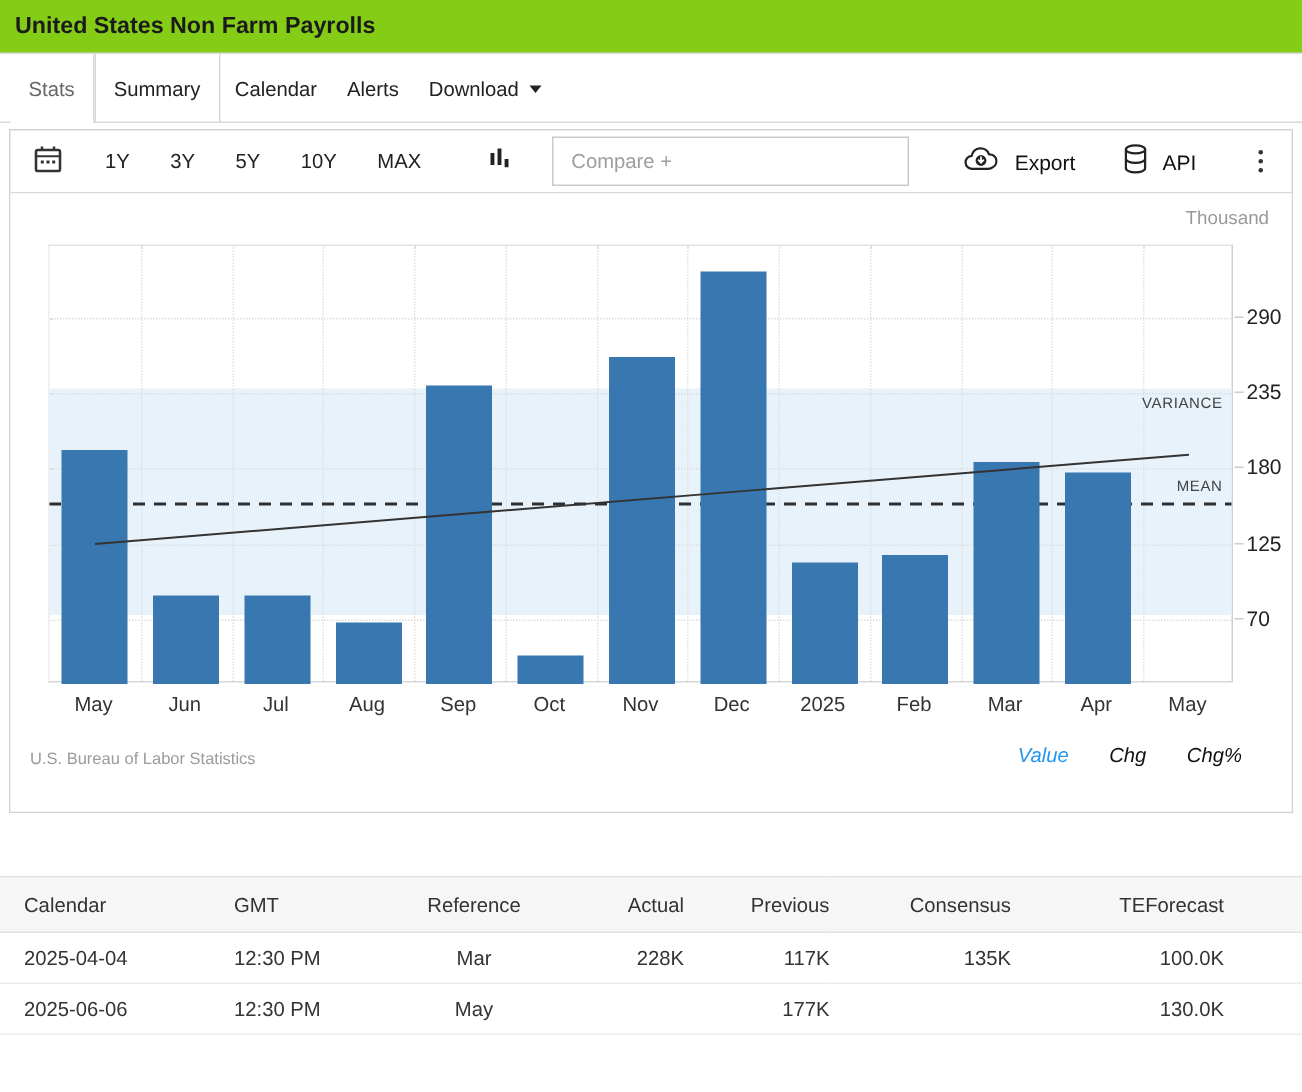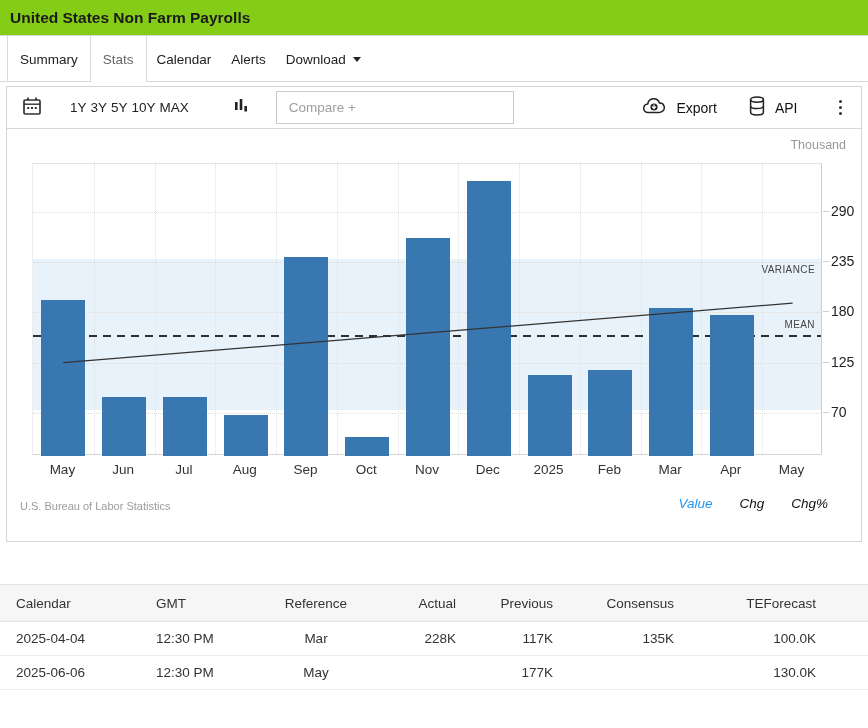--- a/index.html
+++ b/index.html
@@ -21,21 +21,21 @@
   .tab.boxed { padding:0 12px; border-right:1px solid #d9d9d9; }
   .tab.boxed.first { border-left:1px solid #d9d9d9; }
   .tab.active { background:#fff; color:#666; }
   .caret { width:0; height:0; border:4px solid transparent; border-top:5px solid #222;
            margin-left:7px; margin-top:5px; }
   
   .panel { margin:4px 6px 0; border:1px solid #d4d4d4; background:#fff; }
   .toolbar { height:42px; border-bottom:1px solid #d9d9d9; display:flex; align-items:center; }
   button.icon-btn { background:none; border:none; padding:0; cursor:pointer; display:flex; }
   .cal-btn { margin-left:14px; }
-  .ranges { display:flex; gap:4px; margin-left:27px; font-size:13.5px; color:#222; }
+  .ranges { display:flex; gap:27px; margin-left:27px; font-size:13.5px; color:#222; }
   .range { cursor:pointer; }
   .hist-btn { margin-left:44px; }
   .compare-input { margin-left:27px; width:238px; height:33px; border:1px solid #c9c9c9;
                    font-size:13.5px; padding:0 12px; color:#333; font-family:inherit; background:#fff; }
   .compare-input::placeholder { color:#9e9e9e; }
   .toolbar-right { margin-left:auto; display:flex; align-items:center; }
   .tool-btn { display:flex; align-items:center; gap:8px; font-size:14px; color:#111; cursor:pointer; }
   .api-btn { margin-left:30px; }
   .kebab { margin:0 16px 0 38px; display:flex; flex-direction:column; gap:2.5px; cursor:pointer; padding:3px; }
   .kebab i { width:3.5px; height:3.5px; border-radius:50%; background:#333; }
@@ -71,25 +71,25 @@
   .c7 { padding-right:52px !important; }
 </style>
 </head>
 <body>
 
 <header class="title-bar">
   <h1>United States Non Farm Payrolls</h1>
 </header>
 
 <nav class="tabs" id="tab-bar">
+    <div class="tab boxed active">
+      <span>Stats</span>
+    </div>
     <div class="tab boxed first">
       <span>Summary</span>
-    </div>
-    <div class="tab boxed active">
-      <span>Stats</span>
     </div>
     <div class="tab">
       <span>Calendar</span>
     </div>
     <div class="tab">
       <span>Alerts</span>
     </div>
     <div class="tab">
       <span>Download</span>
       <span class="caret"></span>

